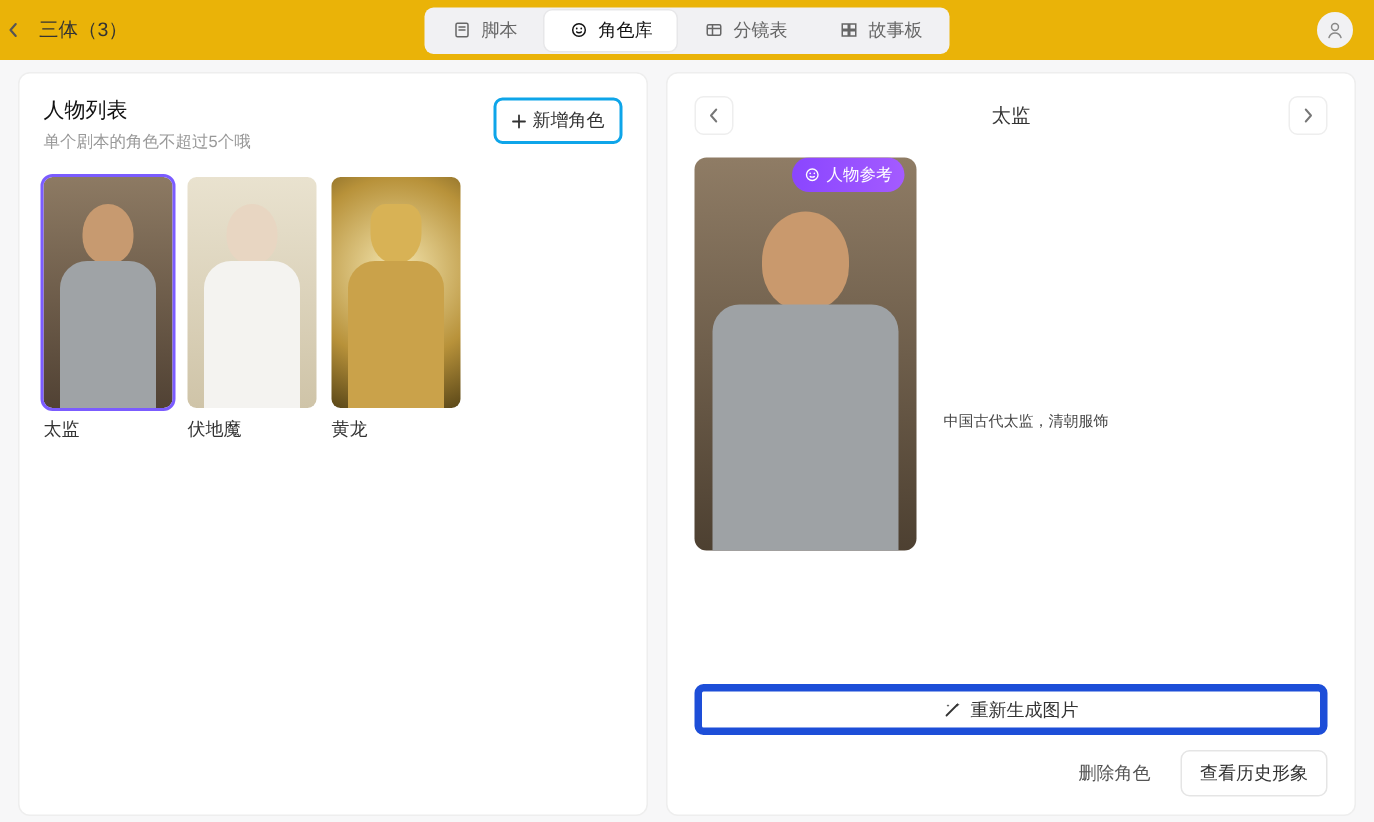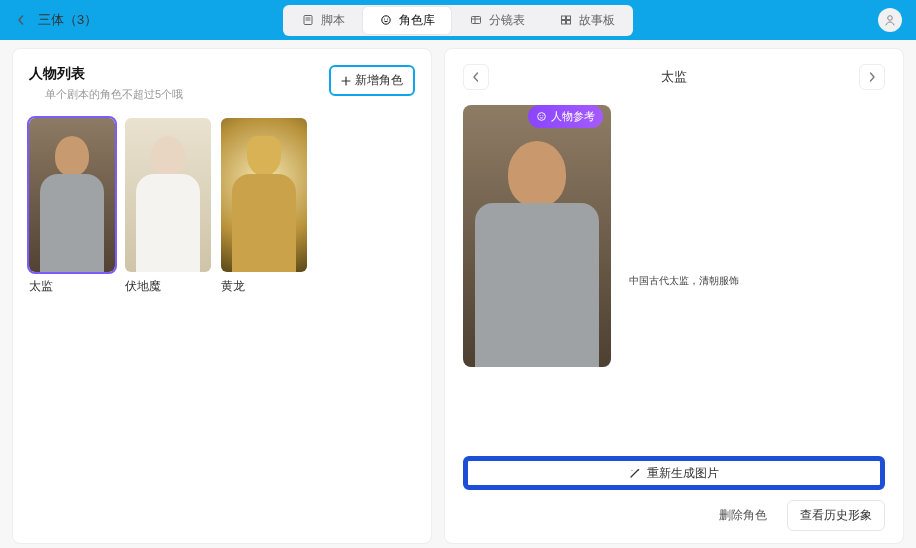--- a/index.html
+++ b/index.html
@@ -9,22 +9,22 @@
     font-size: 13px;
     color: #222;
     width: 916px;
     height: 548px;
     overflow: hidden;
   }
   .topbar {
     height: 40px;
     display: flex;
     align-items: center;
-    padding: 0 12px;
-    background: #0ea5e9;
+    padding: 0 0;
+    background: #eab308;
     position: relative;
   }
   .back-chevron {
     width: 18px; height: 18px;
     display: inline-flex; align-items:center; justify-content:center;
     cursor: pointer;
     color:#555;
   }
   .topbar-title {
     margin-left: 8px;
@@ -88,22 +88,22 @@
     display:flex;
     flex-direction:column;
     padding: 14px 18px 12px 18px;
     position:relative;
   }
   .left-head {
     display:flex;
     align-items:flex-start;
     justify-content:space-between;
   }
-  .list-title { font-size: 14px; font-weight:700; color:#111; }
-  .list-sub { font-size: 11px; color: #999; margin-top:4px;margin-left:16px; }
+  .list-title { font-size: 14px; font-weight:400; color:#111; }
+  .list-sub { font-size: 11px; color: #999; margin-top:4px; }
   .add-btn {
     display:flex; align-items:center; gap:4px;
     border:2px solid #0ea5e9;
     background:#fff;
     padding:5px 10px;
     border-radius:6px;
     font-size:12px;
     color:#333;
     cursor:pointer;
   }

